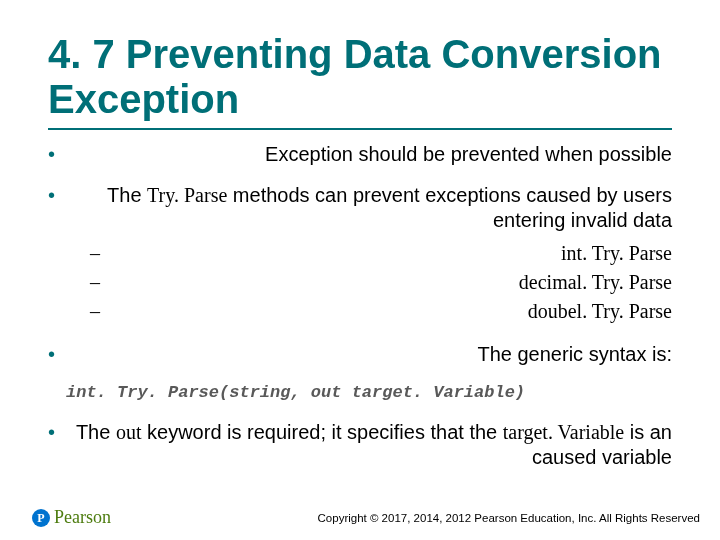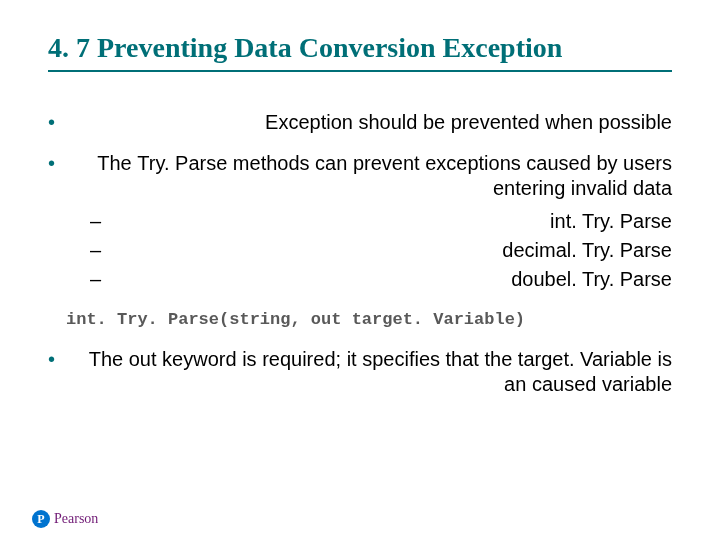--- a/index.html
+++ b/index.html
@@ -6,27 +6,27 @@
   body {
     width: 720px;
     height: 540px;
     background: #fff;
     font-family: Arial, Helvetica, sans-serif;
     color: #000;
     position: relative;
     padding: 32px 48px 0 48px;
   }
   .title {
-    font-family: Liberation Serif, serif;
-    font-size: 28px;
+    font-family: Liberation Sans, sans-serif;
+    font-size: 40px;
     font-weight: bold;
     color: #006f77;
     border-bottom: 2px solid #006f77;
     padding-bottom: 6px;
-    margin-bottom: 38px;
+    margin-bottom: 12px;
   }
   ul.top { list-style: none; }
   ul.top > li {
     font-size: 20px;
     line-height: 1.25;
     margin-bottom: 16px;
     position: relative;
     padding-left: 20px;
     text-align: right;
   }
@@ -45,27 +45,28 @@
     position: relative;
     padding-left: 42px;
   }
   ul.sub > li::before {
     content: "–";
     position: absolute;
     left: 22px;
     top: 0;
     color: #000;
   }
-  .mono { font-family: Liberation Sans, sans-serif; }
+  .mono { font-family: Liberation Serif, serif; }
   .code-line {
     font-family: "Courier New", Courier, monospace;
     font-size: 17px;
     font-weight: bold;
     color: #595959;
     margin: 8px 0 18px 18px;
+    font-style: italic;
   }
   .footer {
     position: absolute;
     bottom: 12px;
     left: 0;
     width: 720px;
     padding: 0 20px 0 32px;
     display: flex;
     align-items: center;
     justify-content: space-between;
@@ -86,22 +87,22 @@
   }
   .logo-p {
     color: #fff;
     font-family: Georgia, serif;
     font-weight: bold;
     font-size: 12px;
     line-height: 1;
   }
   .logo-text {
     font-family: Georgia, "Times New Roman", serif;
-    font-size: 14px;
-    color: #701a75;
+    font-size: 18px;
+    color: #4d7c0f;
   }
   .copyright {
     font-size: 11.5px;
     color: #000;
   }
 </style>
 </head>
 <body>
 
 <h1 class="title">4. 7 Preventing Data Conversion Exception</h1>
@@ -111,30 +112,32 @@
 
   <li>
     <span>The </span><span class="mono">Try. Parse</span><span> methods can prevent exceptions caused by users entering invalid data</span>
     <ul class="sub">
       <li class="mono">int. Try. Parse</li>
       <li class="mono">decimal. Try. Parse</li>
       <li class="mono">doubel. Try. Parse</li>
     </ul>
   </li>
 
+  <li>The generic syntax is:</li>
 </ul>
 
 <div class="code-line">int. Try. Parse(string, out target. Variable)</div>
 
 <ul class="top">
   <li>
     <span>The </span><span class="mono">out</span><span> keyword is required; it specifies that the </span><span class="mono">target. Variable</span><span> is an caused variable</span>
   </li>
 </ul>
 
 <div class="footer">
   <div class="logo">
     <div class="logo-circle">
       <span class="logo-p">P</span>
     </div>
     <span class="logo-text">Pearson</span>
   </div>
+  <div class="copyright">Copyright © 2017, 2014, 2012 Pearson Education, Inc. All Rights Reserved</div>
 </div>
 
 </body></html>

